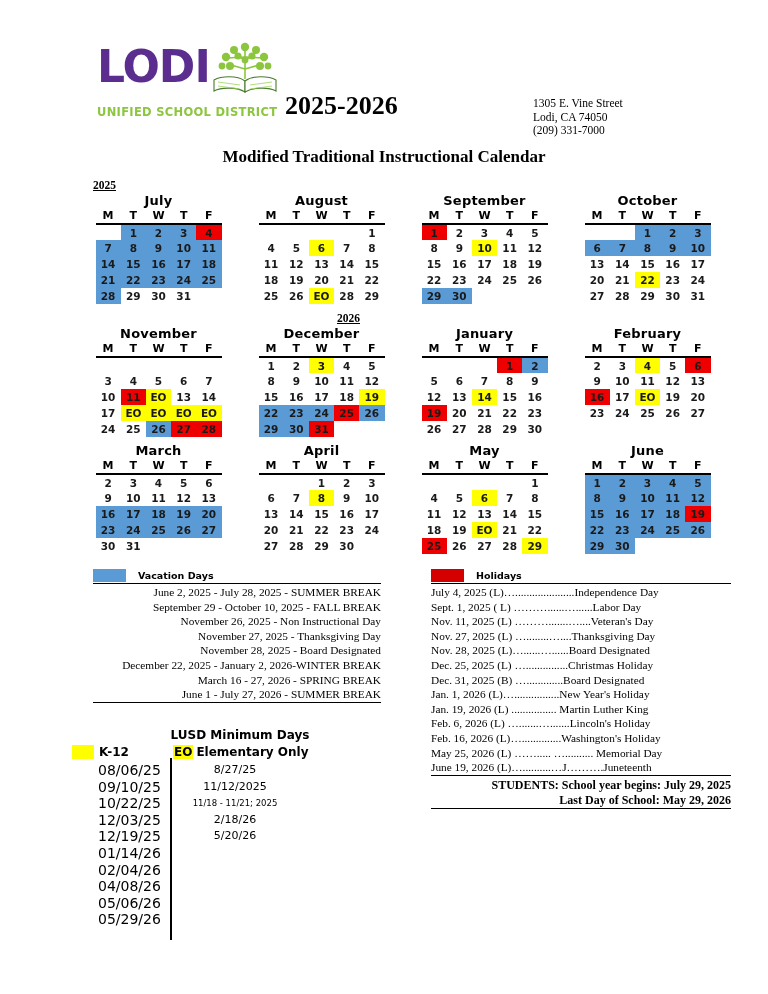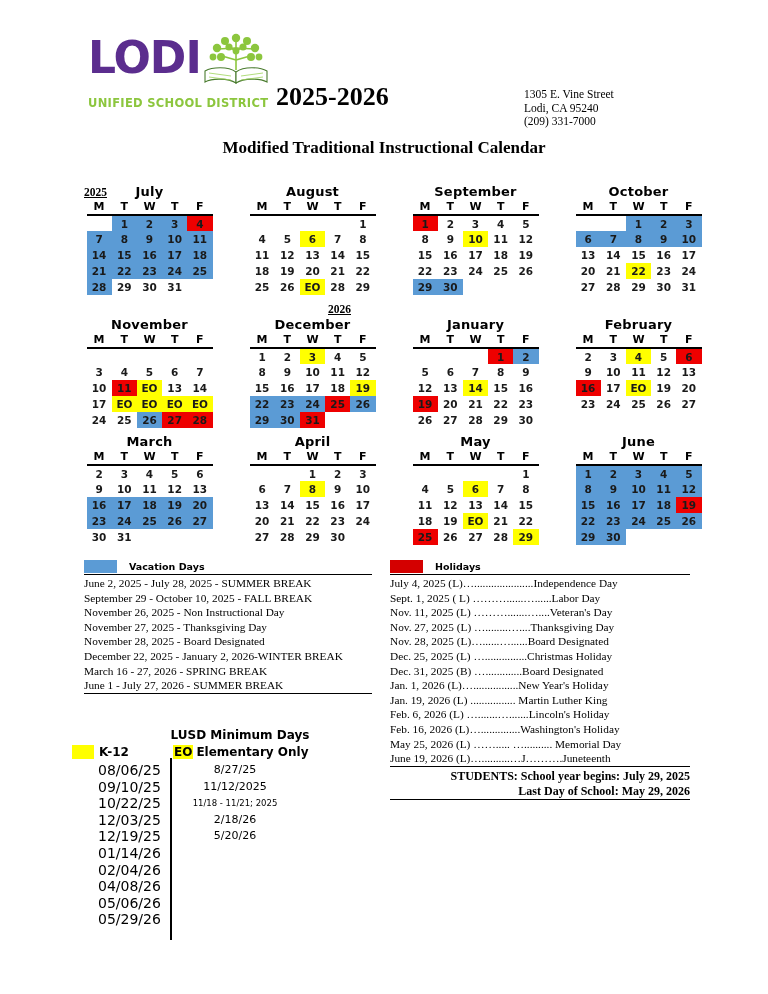--- a/index.html
+++ b/index.html
@@ -5,21 +5,21 @@
   * { box-sizing: border-box; }
   html, body { margin:0; padding:0; }
   body {
     width:768px; height:994px;
     background:#fff;
     font-family:"Liberation Sans", sans-serif;
     color:#000;
     position:relative;
     overflow:hidden;
   }
-  .page { position:relative; width:768px; height:994px; padding:0; }
+  .page { position:relative; width:768px; height:994px; padding:9px; }
 
   
   .header { position:relative; height:120px; }
   .logo { position:absolute; left:88px; top:36px; width:190px; height:66px; }
   .logo-lodi {
     font-family:"DejaVu Sans", sans-serif;
     font-weight:bold; font-size:44px; letter-spacing:-1px;
     color:#5b2d8e; line-height:44px;
   }
   .logo-sub {
@@ -47,21 +47,21 @@
 
   
   .cal-area { position:relative; margin-top:12px; padding:0 30px 0 84px; }
   .year-label {
     font-family:"Liberation Serif", serif;
     font-weight:bold; font-size:11.5px;
     text-decoration:underline;
     height:13px;
   }
   .row-years { position:relative; height:14px; }
-  .ylabel-left { position:absolute; left:0; top:16px;text-decoration:underline; }
+  .ylabel-left { position:absolute; left:0; top:0;text-decoration:underline; }
   .ylabel-mid  { position:absolute; left:244px; top:0; }
 
   .month-row { display:flex; gap:14px; }
   .month { width:131px; margin-right:18px; }
   .month:last-child { margin-right:0; }
   .month-name {
     text-align:center;
     font-family:"DejaVu Sans", sans-serif;
     font-weight:bold; font-size:13px;
     padding-bottom:1px;
@@ -83,40 +83,40 @@
     color:#1a1a1a;
   }
   table.mcal tbody tr:first-child td { padding-top:1px; }
   td.blue { background:#5b9bd5; }
   td.red  { background:#ee0000; }
   td.yel  { background:#ffff00; }
   td.eo   { background:#ffff00; font-size:10.5px; letter-spacing:-0.2px; }
   td.empty { background:transparent; }
 
   
-  .legend-area { position:relative; margin-top:14px; padding:0 26px 0 84px; display:flex; }
+  .legend-area { position:relative; margin-top:14px; padding:0 26px 0 84px; display:flex;gap:32px; }
   .legend-left { width:288px; }
   .legend-right { width:300px; margin-left:18px; }
   .swatch-row { display:flex; align-items:center; height:14px; }
   .swatch { width:33px; height:13px; display:inline-block; }
   .swatch.blue { background:#5b9bd5; }
   .swatch.red { background:#d40000; }
   .swatch-label {
     font-family:"DejaVu Sans", sans-serif;
     font-weight:bold; font-size:9.5px;
     margin-left:12px;
   }
   .legend-rule { border-bottom:1.6px solid #000; margin-top:1px; }
   .legend-list { margin-top:1px; }
   .legend-list div {
     font-family:"Liberation Serif", serif;
     font-size:11.3px; line-height:14.6px;
     white-space:nowrap;
   }
-  .legend-left .legend-list { border-bottom:1.6px solid #000; padding-bottom:0px; }
+  .legend-left .legend-list { border-bottom:1.6px solid #000; padding-bottom:0px;text-align:right; }
   .legend-right .legend-list { border-bottom:1.6px solid #000; padding-bottom:0px;}
   .students-box {
     border-bottom:1.6px solid #000;
     padding-top:2px;
   }
   .students-box div {
     font-family:"Liberation Serif", serif;
     font-weight:bold; font-size:12px; line-height:15px;
     white-space:nowrap;
     text-align:right;
@@ -188,21 +188,21 @@
           <path d="M9 41 L31 44"></path>
             <path d="M9 45 L31 48"></path>
           <path d="M41 44 L63 41"></path>
             <path d="M41 48 L63 45"></path>
         </g>
       </svg>
     </div>
     <div class="year-title">2025-2026</div>
     <div class="address">
       <div>1305 E.  Vine Street</div>
-      <div>Lodi, CA 95240</div>
+      <div>Lodi, CA 74050</div>
       <div>(209)  331-7000</div>
     </div>
   </div>
 
   <div class="doc-title">Modified Traditional Instructional Calendar</div>
 
   <div class="cal-area">
 
     <div class="row-years">
       <div class="year-label ylabel-left">2025</div>

